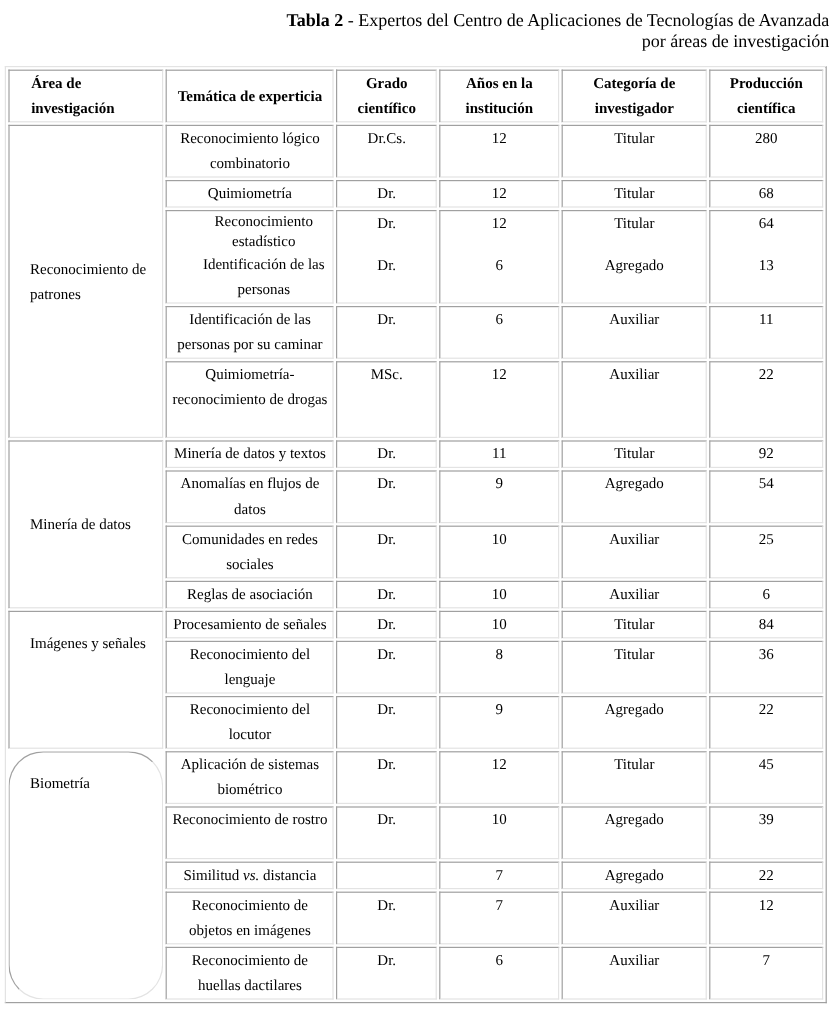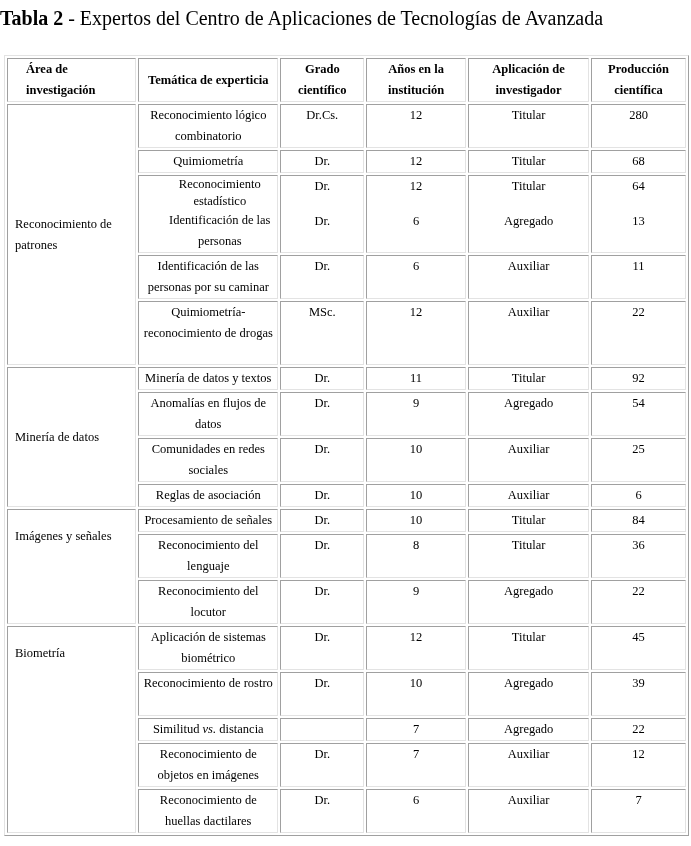--- a/index.html
+++ b/index.html
@@ -9,22 +9,22 @@
   }
   body {
     width: 691px;
     height: 846px;
     overflow: hidden;
     font-family: "Liberation Serif", "DejaVu Serif", serif;
     color: #000;
     font-size: 12.5px;
   }
   .caption {
-    text-align: left;
-    font-size: 20px;
+    text-align: right;
+    font-size: 15px;
     line-height: 17px;
     padding-top: 10px;
     height: 35px;
   }
   .caption b { font-weight: bold; }
   table.data {
     position: absolute;
     left: 4px;
     top: 55px;
     width: 685px;
@@ -47,53 +47,54 @@
   }
   table.data th {
     font-weight: bold;
     vertical-align: middle;
     height: 40px;
     font-size: 12.5px;
   }
   table.data td.area {
     text-align: left;
     vertical-align: middle;
-    padding-left: 7px;
+    padding-left: 17px;
   }
   table.data th.area-h {
     text-align: left;
     padding-left: 18px;
   }
   .tall { height: 42px; margin-top: 40px; }
   .short { height: 20px; }
   .xtall { height: 62px; margin-left: 11px; }
 </style>
 </head>
 <body>
 
 <div class="caption">
   <div><b>Tabla 2</b><span> - </span><span>Expertos del Centro de Aplicaciones de Tecnologías de Avanzada</span></div>
+  <div>por áreas de investigación</div>
 </div>
 
 <table class="data">
   <colgroup>
     <col style="width:128px">
     <col style="width:139px">
     <col style="width:83px">
     <col style="width:99px">
     <col style="width:120px">
     <col style="width:94px">
   </colgroup>
   <thead>
     <tr>
       <th class="area-h">Área de investigación</th>
       <th>Temática de experticia</th>
       <th><span>Grado</span><br><span>científico</span></th>
       <th><span>Años en la</span><br><span>institución</span></th>
-      <th><span>Aplicación de</span><br><span>investigador</span></th>
+      <th><span>Categoría de</span><br><span>investigador</span></th>
       <th><span>Producción</span><br><span>científica</span></th>
     </tr>
   </thead>
   <tbody>
 
     <tr>
       <td class="area" rowspan="5">Reconocimiento de patrones</td>
       <td class="tall">Reconocimiento lógico combinatorio</td>
       <td>Dr.Cs.</td>
       <td>12</td>
@@ -195,21 +196,21 @@
     </tr>
     <tr>
       <td class="tall">Reconocimiento del locutor</td>
       <td>Dr.</td>
       <td>9</td>
       <td>Agregado</td>
       <td>22</td>
     </tr>
 
     <tr>
-      <td class="area" rowspan="5" style="vertical-align:top;padding-top:16px;">Biometría</td>
+      <td class="area" rowspan="5" style="vertical-align:top;padding-top:16px;border-radius:29px;">Biometría</td>
       <td class="tall">Aplicación de sistemas biométrico</td>
       <td>Dr.</td>
       <td>12</td>
       <td>Titular</td>
       <td>45</td>
     </tr>
     <tr>
       <td class="tall">Reconocimiento de rostro</td>
       <td>Dr.</td>
       <td>10</td>

